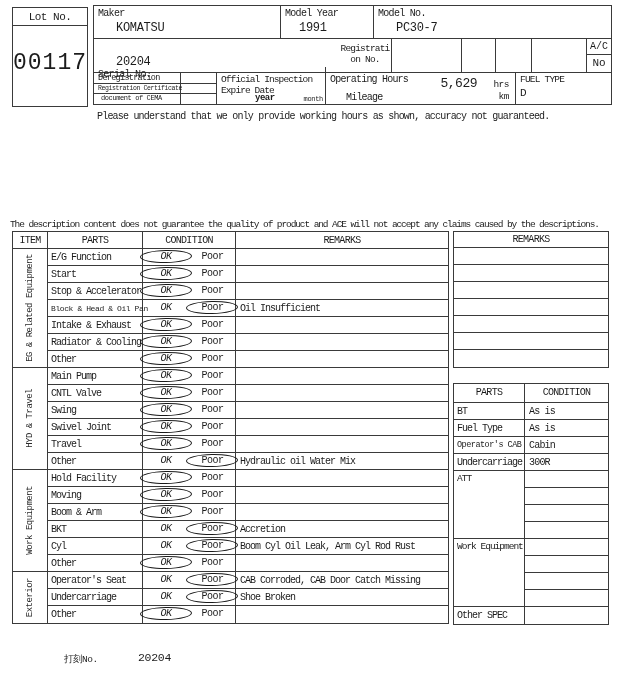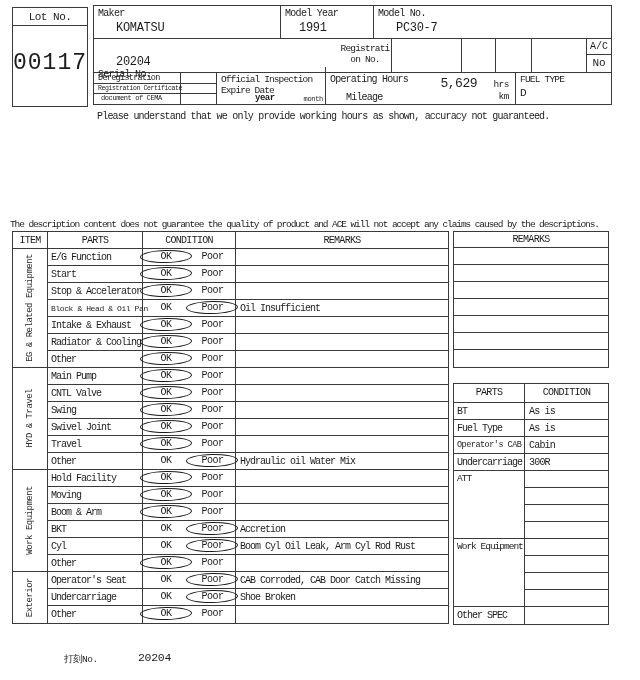--- a/index.html
+++ b/index.html
@@ -31,21 +31,21 @@
   .item-col { width:35px; border-right:1px solid #3a3a3a; display:flex; flex-direction:column; }
   .item-cell { display:flex; align-items:center; justify-content:center; border-bottom:1px solid #3a3a3a; }
   .item-cell:last-child { border-bottom:none; }
   .vlabel { writing-mode:vertical-rl; transform:rotate(180deg); font-size:9px; letter-spacing:-0.5px; white-space:nowrap; color:#2a2a2a; }
   .rows-col { flex:1; display:flex; flex-direction:column; }
   .mrow { display:flex; height:17px; border-bottom:1px solid #3a3a3a; }
   .mrow:last-child { border-bottom:none; }
   .c-part { width:95px; border-right:1px solid #3a3a3a; font-size:10px; letter-spacing:-1px; padding-left:3px; display:flex; align-items:center; white-space:nowrap; overflow:visible; }
   .c-part.sm { font-size:8px; letter-spacing:-0.4px; }
   .c-cond { width:93px; border-right:1px solid #3a3a3a; position:relative; font-size:10px; letter-spacing:-0.5px; }
-  .c-cond .okw  { position:absolute; left:0;  width:46px; text-align:center; top:2px; }
+  .c-cond .okw  { position:absolute; left:0;  width:46px; text-align:center; top:2px;font-style:italic; }
   .c-cond .poorw{ position:absolute; left:46px; width:47px; text-align:center; top:2px; }
   .c-rem { flex:1; font-size:10px; letter-spacing:-1px; padding-left:4px; display:flex; align-items:center; white-space:nowrap; }
   .ellipse { position:absolute; width:52px; height:13px; border:1.5px solid #1a1a1a; border-radius:50%; top:1px; display:none; z-index:3; transform:rotate(-1deg); }
   .sel-ok  .ellipse { display:block; left:-3px; }
   .sel-poor .ellipse { display:block; left:43px; }
 
   
   .sr-row { height:17px; border-bottom:1px solid #3a3a3a; }
   .sr-row:last-child { border-bottom:none; }
   .sp-row { display:flex; height:17px; border-bottom:1px solid #3a3a3a; }

